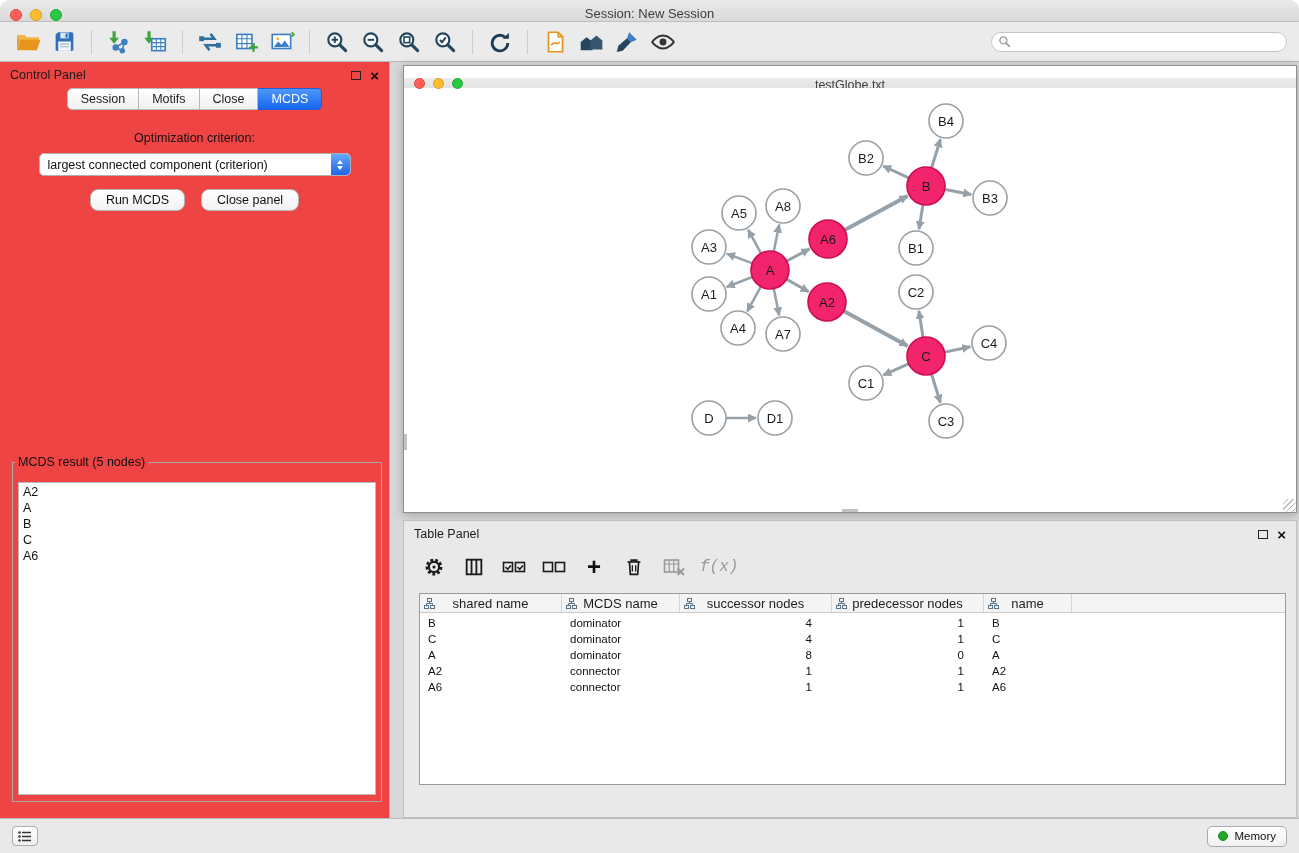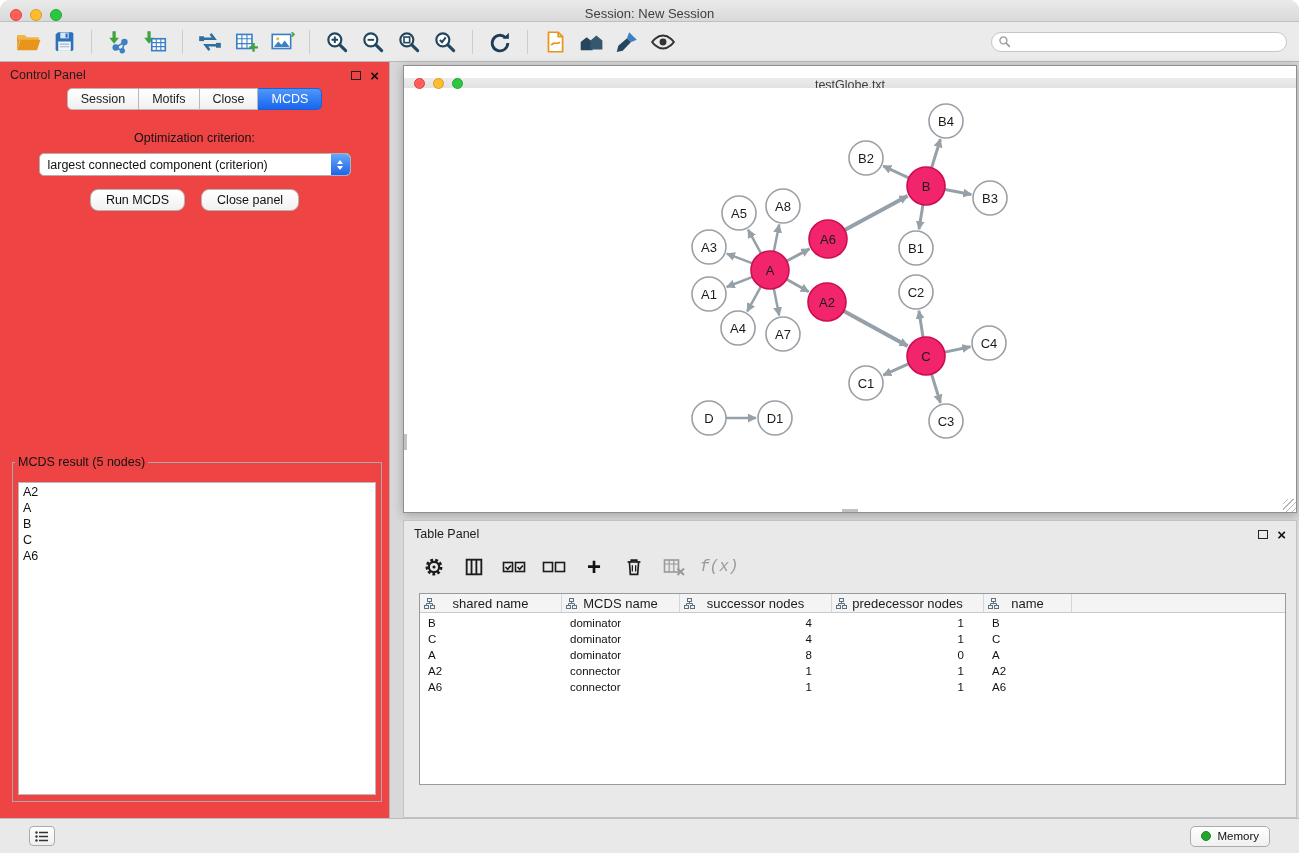--- a/index.html
+++ b/index.html
@@ -68,21 +68,21 @@
 .tree-ic{position:absolute;left:4px;top:4px;line-height:0}
 .tree-ic rect{fill:none;stroke:#5b7285}
 .tree-ic path{fill:none;stroke:#5b7285}
 .tbody{padding-top:2px}
 .tr{display:flex;height:16px;align-items:center}
 .td{font-size:11.5px;color:#111;flex:none;white-space:nowrap;overflow:hidden}
 .align-left{padding-left:8px;text-align:left}
 .align-right{padding-right:20px;text-align:right}
 .tp-tabs{position:absolute;bottom:5px;left:0;right:0;display:flex;justify-content:center}
 
-.statusbar{position:absolute;bottom:0;left:0;right:0;height:35px;background:#e9e9e9;border-top:1px solid #bdbdbd;display:flex;align-items:center;padding:0 29px}
+.statusbar{position:absolute;bottom:0;left:0;right:0;height:35px;background:#e9e9e9;border-top:1px solid #bdbdbd;display:flex;align-items:center;padding:0 12px}
 .task-btn{width:26px;height:20px;border:1px solid #ababab;border-radius:4px;background:linear-gradient(#fff,#f0f0f0);display:flex;align-items:center;justify-content:center}
 .memory-btn{margin-left:auto;height:21px;border:1px solid #ababab;border-radius:5px;background:linear-gradient(#fff,#f0f0f0);display:flex;align-items:center;gap:6px;padding:0 10px;font-size:11.5px;color:#111}
 .mem-dot{width:10px;height:10px;border-radius:50%;background:#23a42b;border:1px solid #1b8a22;flex:none}
 </style>
 </head>
 <body>
 
 <div class="app">
 
   <div class="titlebar">

